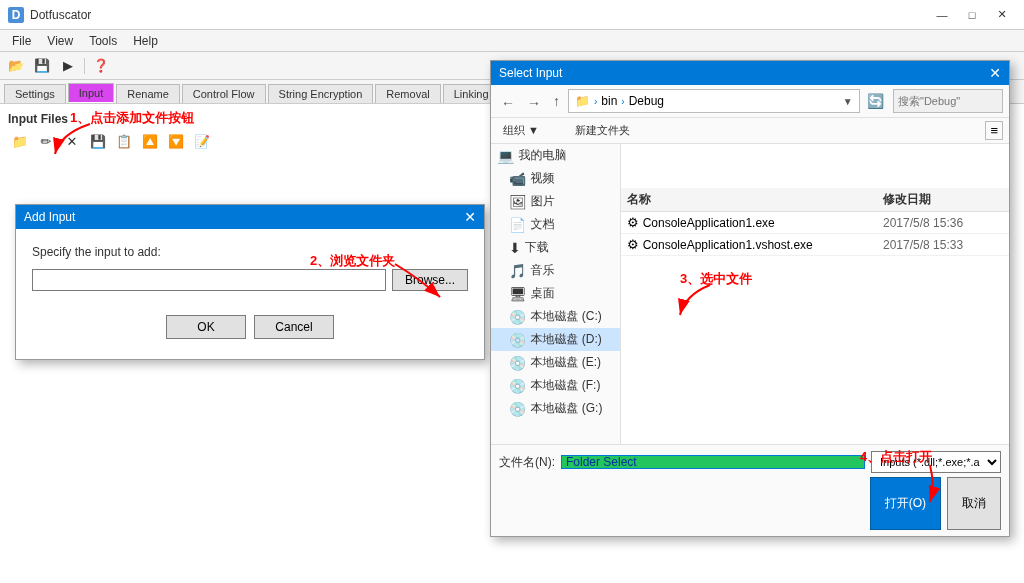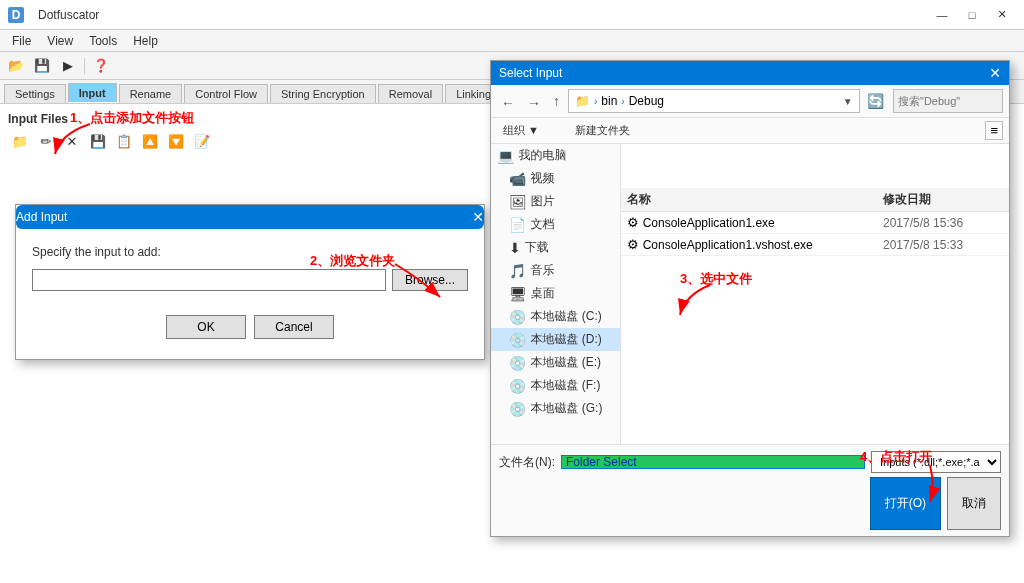--- a/index.html
+++ b/index.html
@@ -16,21 +16,21 @@
       user-select: none;
     }
     .title-bar-icon {
       width: 16px; height: 16px;
       background: #4a90d9;
       border-radius: 2px;
       margin-right: 6px;
       display: flex; align-items: center; justify-content: center;
       color: white; font-size: 10px; font-weight: bold;
     }
-    .title-bar-text { font-size: 12px; color: #333; flex: 1; margin-left: 8px; }
+    .title-bar-text { font-size: 12px; color: #333; flex: 1; }
     .title-bar-buttons { display: flex; gap: 2px; }
     .title-btn {
       width: 28px; height: 20px;
       background: transparent;
       border: none;
       cursor: pointer;
       font-size: 11px;
       display: flex; align-items: center; justify-content: center;
       color: #333;
     }
@@ -85,23 +85,23 @@
       padding: 3px 10px;
       border: 1px solid #bbb;
       border-bottom: none;
       background: #e8e8e8;
       cursor: pointer;
       font-size: 11px;
       color: #333;
       margin-right: 2px;
     }
     .tab.active {
-      background: #7dd3fc;
+      background: #d946ef;
       border-bottom: 1px solid #ffffff;
-      font-weight: bold;
+      font-weight: normal;
       text-align: right;
     }
 
     
     .main-content {
       background: #ffffff;
       flex: 1;
       position: relative;
       padding: 8px;
       height: calc(583px - 30px - 22px - 28px - 24px);
@@ -128,26 +128,25 @@
       left: 15px;
       width: 470px;
       background: #f5f5f5;
       border: 1px solid #999;
       box-shadow: 4px 4px 10px rgba(0,0,0,0.3);
       z-index: 50;
     }
     .dialog-titlebar {
       background: #0078d7;
       color: white;
-      padding: 4px 0;
+      padding: 4px 8px;
       display: flex;
       align-items: center;
       justify-content: space-between;
       font-size: 12px;
-      border-radius: 6px;
     }
     .dialog-close {
       background: transparent;
       border: none;
       color: white;
       cursor: pointer;
       font-size: 14px;
     }
     .dialog-body {
       padding: 16px;

